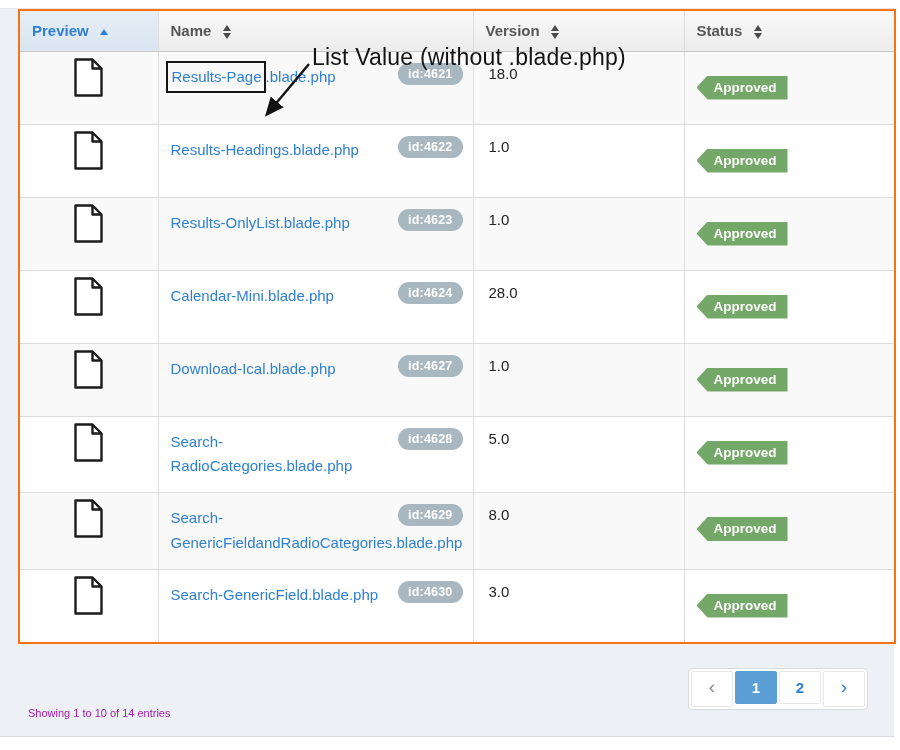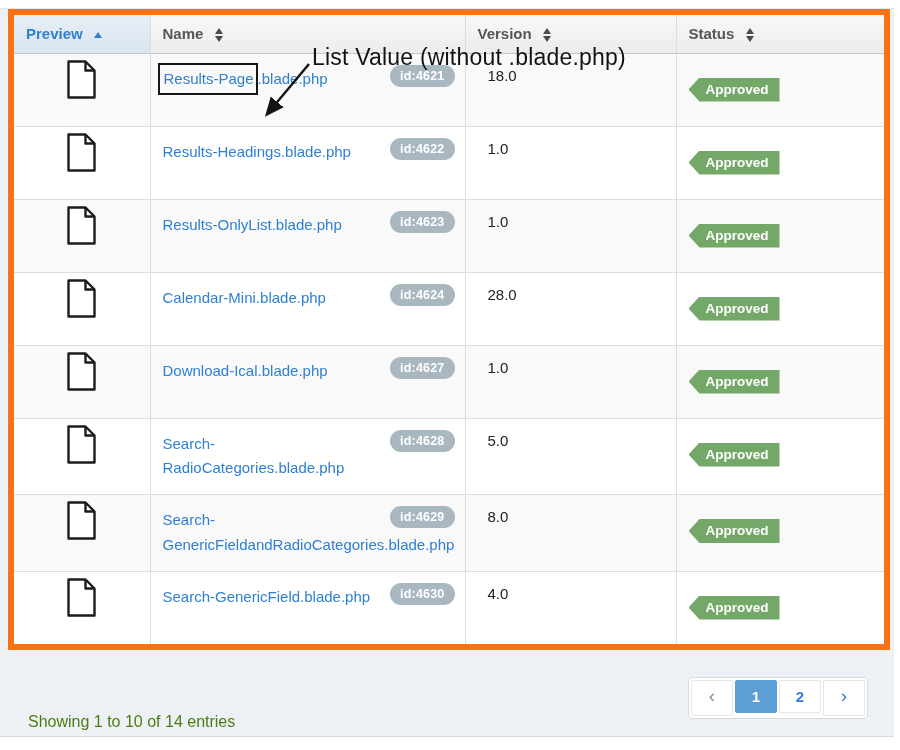--- a/index.html
+++ b/index.html
@@ -19,49 +19,49 @@
   .stepper .down{width:0;height:0;border-left:4px solid transparent;border-right:4px solid transparent;border-top:5px solid #666;}
   .filter-group{display:flex;align-items:center;gap:8px;font-size:15px;color:#333;margin-top:2px;}
   .filter-group input{width:170px;height:32px;border:1px solid #c3c7cb;background:#fff;box-sizing:border-box;
       box-shadow:inset 0 1px 2px rgba(0,0,0,.05);font-size:15px;padding:0 8px;outline:none;}
 
   
   .annotation{position:absolute;left:312px;top:44px;font-size:23px;color:#131313;letter-spacing:.2px;z-index:5;pointer-events:none;}
   .arrow-svg{position:absolute;left:0;top:0;width:900px;height:750px;z-index:5;pointer-events:none;}
 
   
-  table.grid{margin-left:8px;width:calc(100% - 18px);border-collapse:collapse;table-layout:fixed;background:#4d7c0f;
-      border:6px solid #f97316;}
+  table.grid{margin-left:18px;width:calc(100% - 18px);border-collapse:collapse;table-layout:fixed;background:#4d7c0f;
+      border:2px solid #f97316;}
   .grid th,.grid td{border:1px solid #ddd;box-sizing:border-box;}
   .grid thead th{background:linear-gradient(#f8f8f8,#ececec);font-size:15px;font-weight:bold;color:#555;
       text-align:left;padding:10px 12px;height:41px;cursor:pointer;border-bottom:1px solid #c8c8c8;}
   .grid thead th.sorted{background:linear-gradient(#e6eef6,#dae5f1);color:var(--accent,#2f80d2);}
   .sort-icons{display:inline-flex;flex-direction:column;gap:2px;margin-left:7px;vertical-align:middle;}
   .tri-up{width:0;height:0;border-left:4.5px solid transparent;border-right:4.5px solid transparent;border-bottom:6px solid #4a4a4a;}
   .tri-down{width:0;height:0;border-left:4.5px solid transparent;border-right:4.5px solid transparent;border-top:6px solid #4a4a4a;}
   .tri-up.blue{border-bottom-color:var(--accent,#2f80d2);}
 
   .grid tbody td{vertical-align:top;font-size:15px;color:#222;background:#fff;}
   .grid tbody tr.striped td{background:#f9f9f9;}
   td.preview-cell{text-align:center;padding:6px 4px;}
   td.name-cell{position:relative;padding:13px 12px;}
   td.name-cell a{color:var(--accent,#2f80d2);text-decoration:none;white-space:pre-line;line-height:1.65;display:inline-block;max-width:225px;}
   tr.wide-name td.name-cell a{max-width:292px;}
   .boxed{display:inline-block;border:2px solid #161616;padding:2px 2px 2px 4px;margin:-4px 0 -4px -5px;}
   .id-badge{position:absolute;right:10px;top:11px;background:var(--badge-gray,#a9b7c1);color:#fff;font-size:12.5px;font-weight:bold;
       padding:4px 10px;border-radius:12px;letter-spacing:.2px;}
-  td.version-cell{padding:13px 22px;}
+  td.version-cell{padding:13px 15px;}
   td.status-cell{padding:24px 12px;}
   .approved-badge{display:inline-block;background:var(--approved-green,#74a868);color:#fff;font-size:13.5px;font-weight:bold;
       padding:4px 11px 5px 17px;clip-path:polygon(0 50%,11px 0,100% 0,100% 100%,11px 100%);}
   .file-icon svg{display:inline-block;}
 
   
   .footerbar{display:flex;justify-content:space-between;align-items:center;padding:15px 26px 0 28px;}
-  .summary{font-size:16px;color:#4d7c0f;margin-top:48px;}
+  .summary{font-size:11px;color:#a21caf;margin-top:48px;}
   .pagination{display:inline-flex;background:#fff;border:1px solid #dadada;border-radius:4px;padding:2px;gap:2px;}
   .page-btn{width:40px;height:31px;display:flex;align-items:center;justify-content:center;font-size:15px;font-weight:bold;
       color:var(--accent,#2f80d2);background:#fff;border:1px solid #e7e7e7;border-radius:2px;cursor:pointer;}
   .page-btn.active{background:var(--active-page,#5b9fd6);border-color:var(--active-page,#5b9fd6);color:#fff;}
   .page-btn.prev{color:#8a8a8a;}
   .page-btn.chev{font-size:19px;font-weight:normal;padding-bottom:3px;}
 </style>
 </head>
 <body>
 
@@ -171,21 +171,21 @@
 GenericFieldandRadioCategories.blade.php</a><span class="id-badge">id:4629</span></td>
           <td class="version-cell">8.0</td>
           <td class="status-cell"><span class="approved-badge">Approved</span></td>
         </tr>
         <tr>
           <td class="preview-cell"><span class="file-icon"><svg width="31" height="39" viewBox="0 0 31 39">
                 <path d="M2.5 1.5 L19.5 1.5 L28.5 10.5 L28.5 37.5 L2.5 37.5 Z" fill="#fff" stroke="#1b1b1b" stroke-width="2.4" stroke-linejoin="round"></path>
                 <path d="M19.5 1.5 L19.5 10.5 L28.5 10.5" fill="none" stroke="#1b1b1b" stroke-width="2.4" stroke-linejoin="round"></path>
               </svg></span></td>
           <td class="name-cell"><a href="#">Search-GenericField.blade.php</a><span class="id-badge">id:4630</span></td>
-          <td class="version-cell">4.0</td>
+          <td class="version-cell">3.0</td>
           <td class="status-cell"><span class="approved-badge">Approved</span></td>
         </tr>
       </tbody>
   </table>
 
   <div class="footerbar">
     <span class="summary">Showing 1 to 10 of 14 entries</span>
     <div class="pagination" id="pagination">
         <div class="page-btn prev chev">‹</div>
         <div class="page-btn active">1</div>

